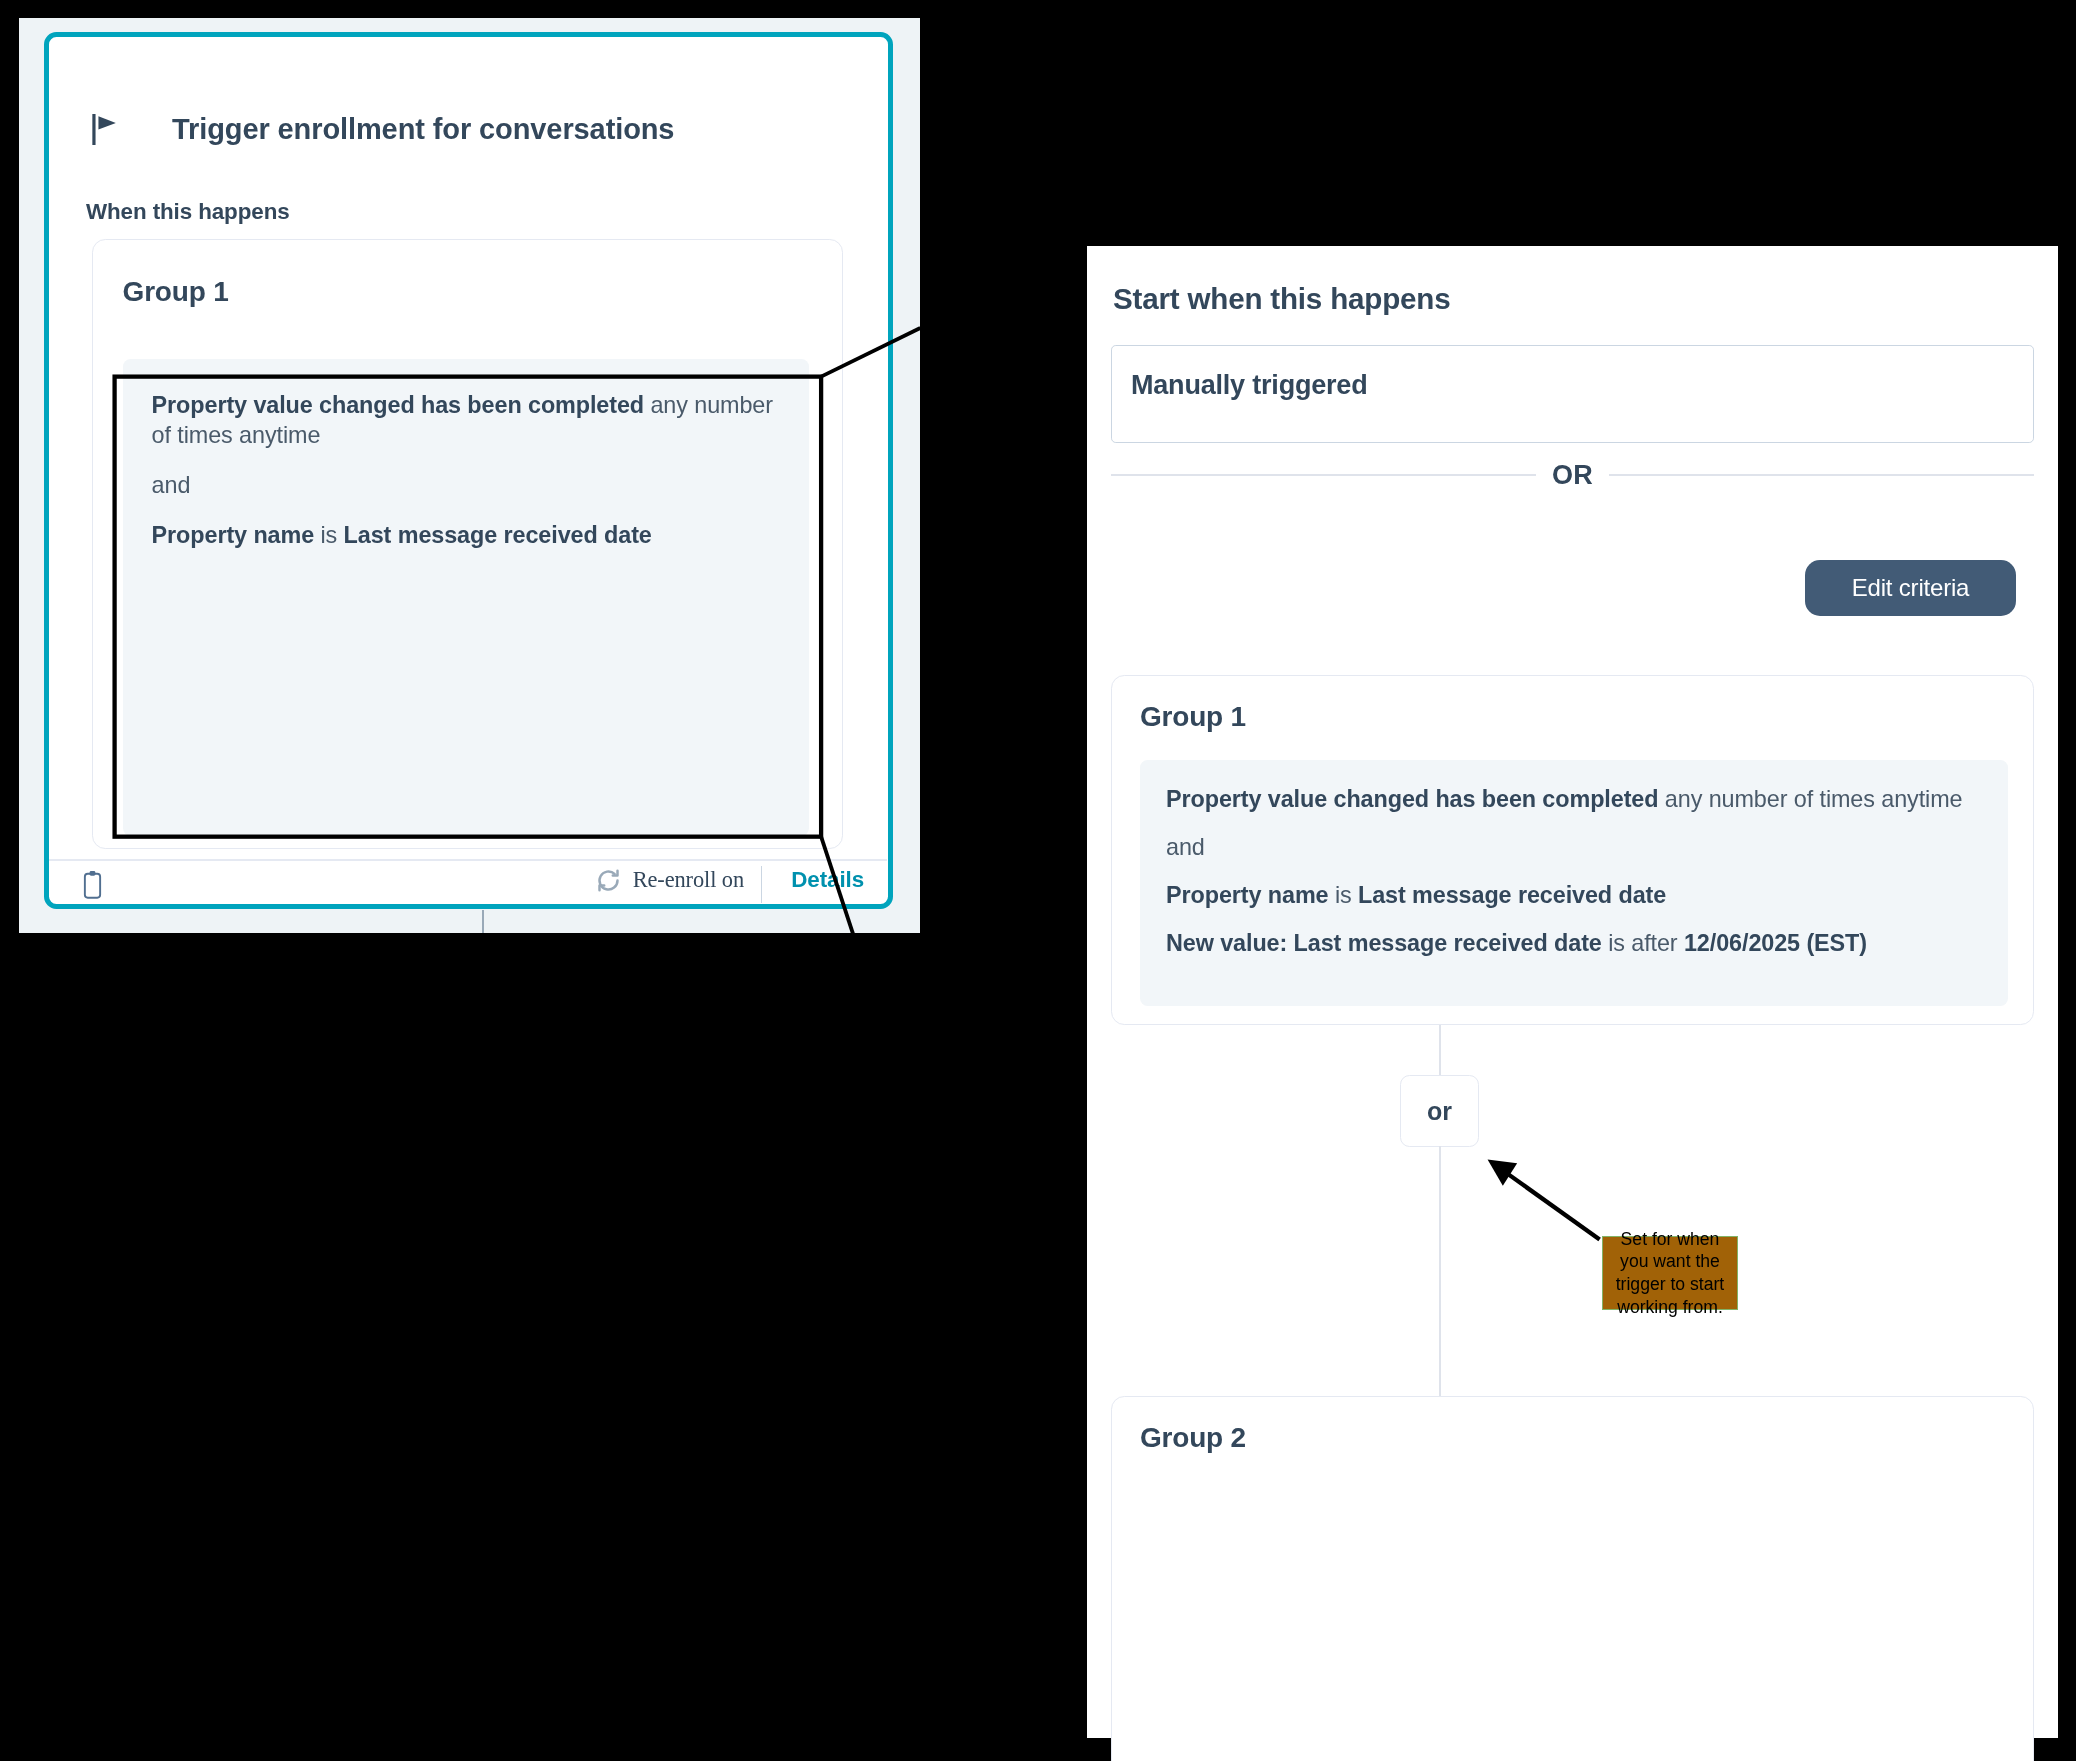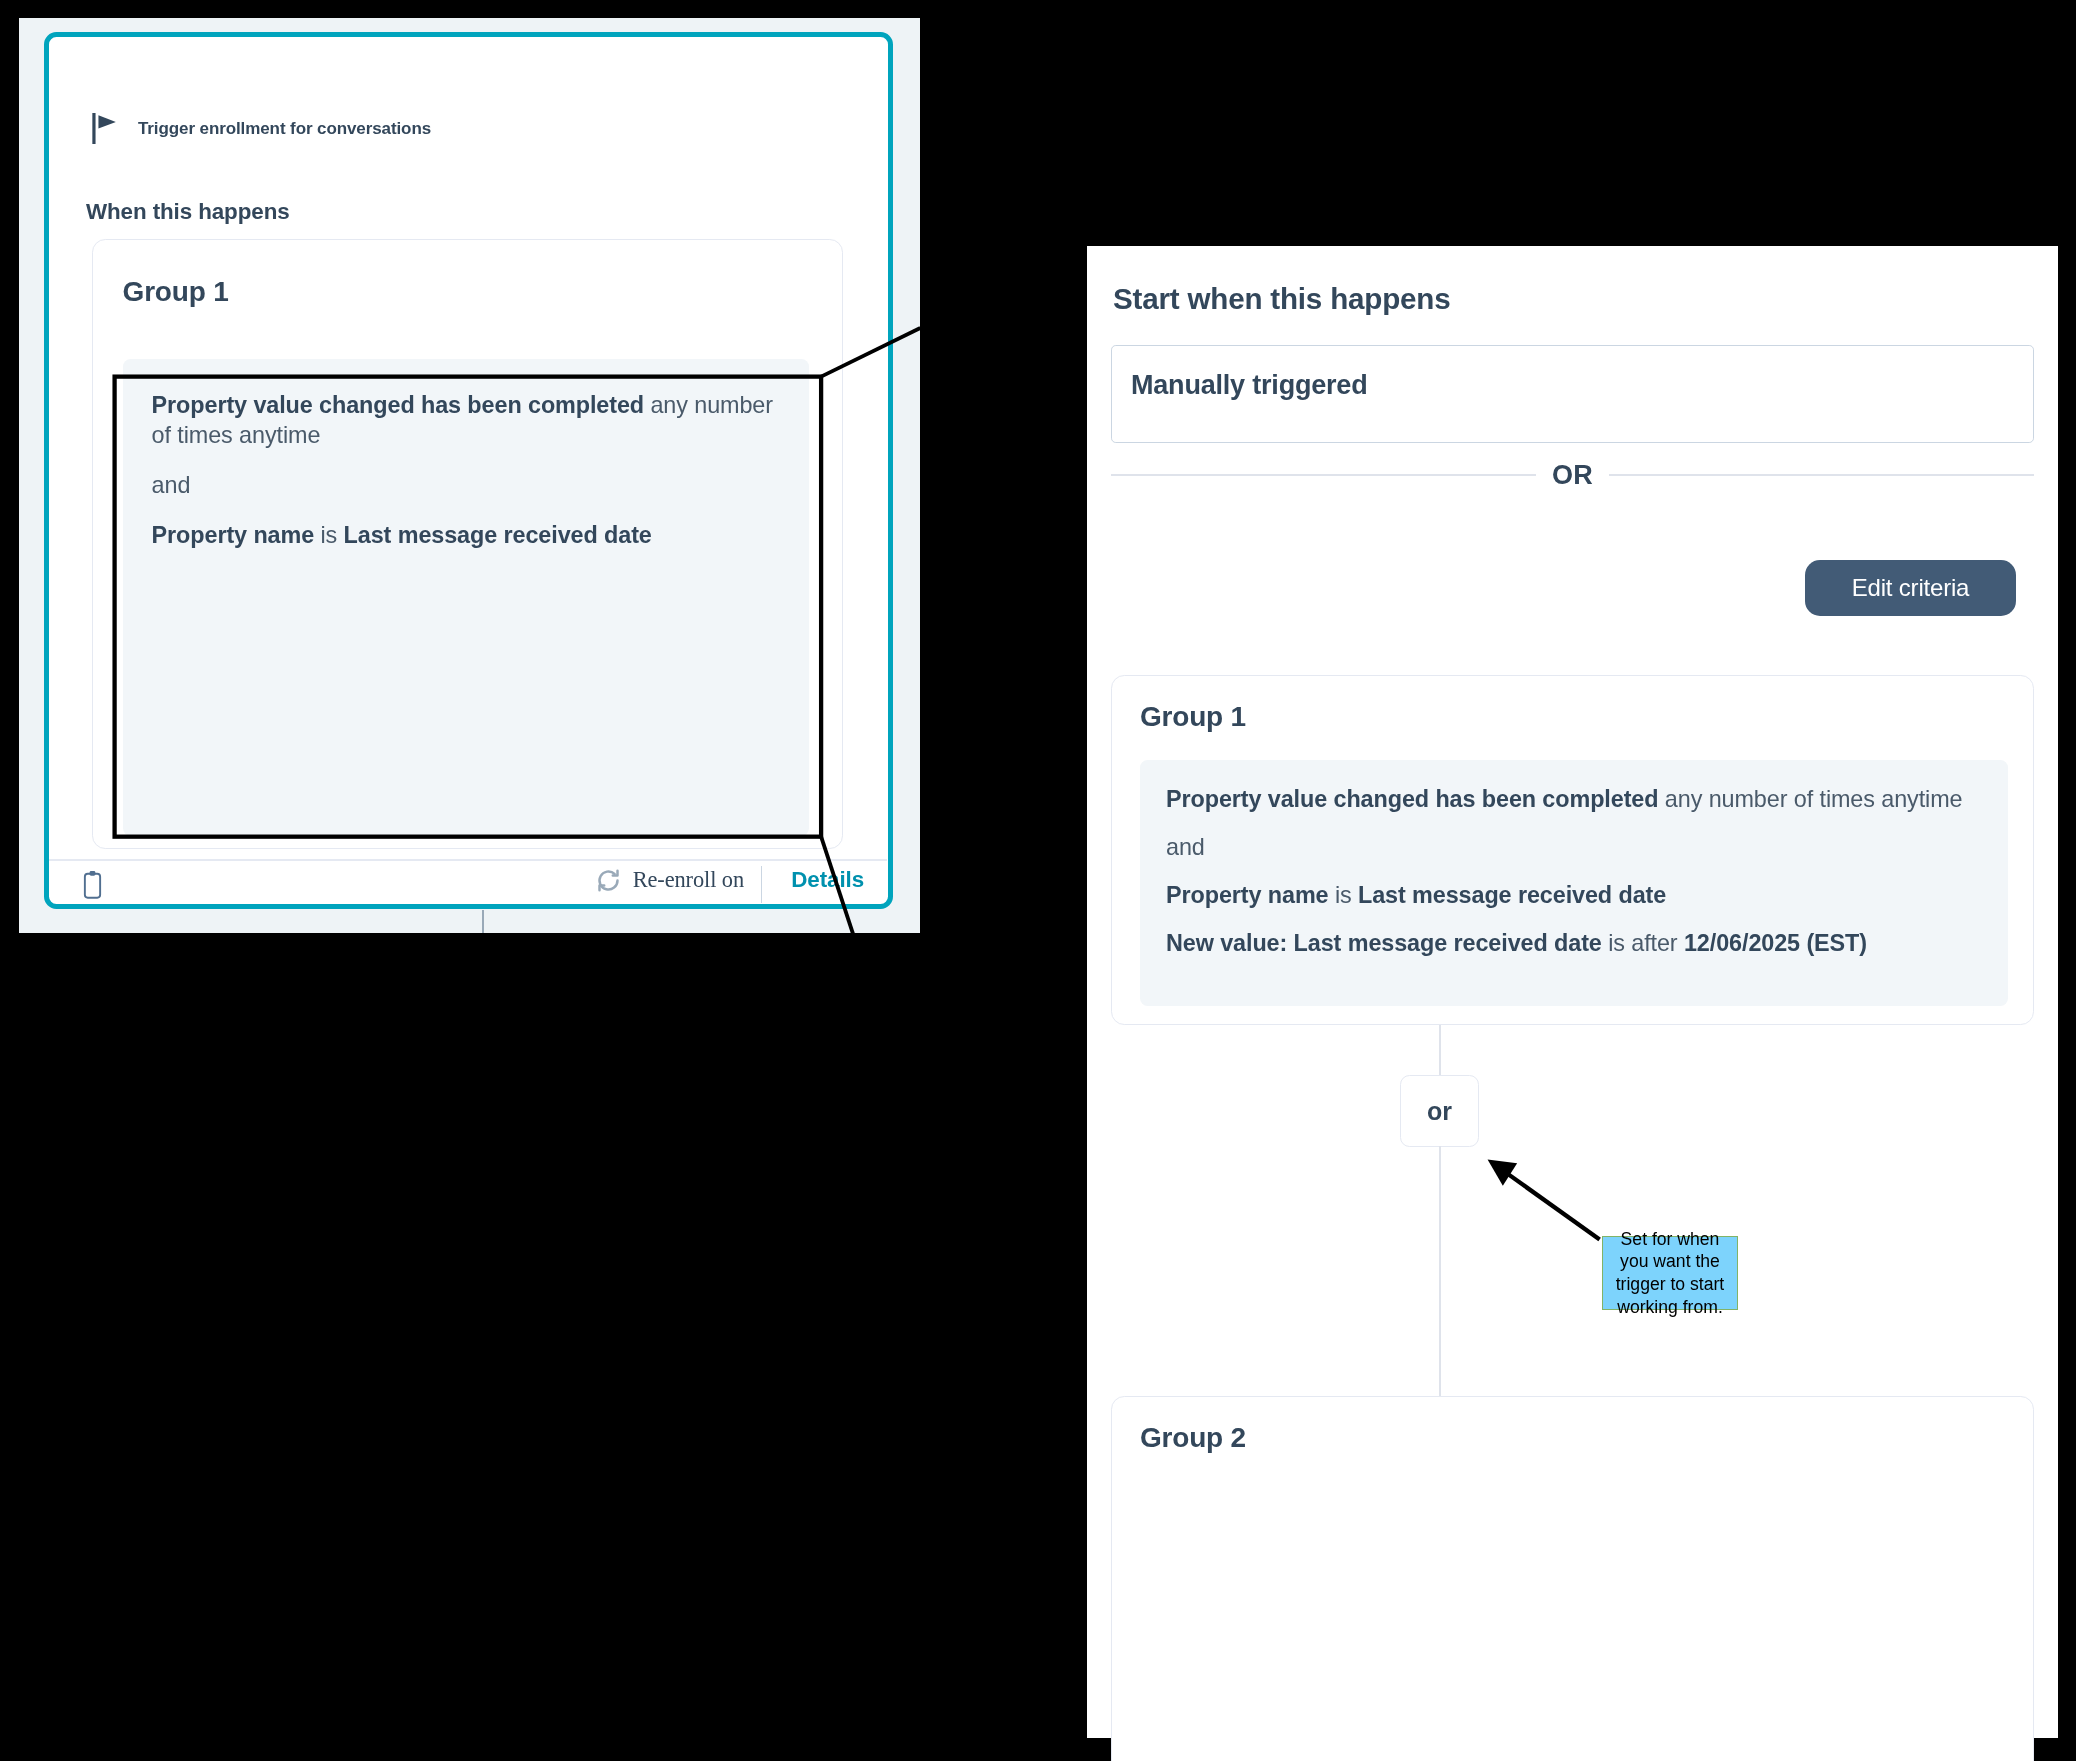--- a/index.html
+++ b/index.html
@@ -27,22 +27,22 @@
     border: 5.2px solid #00a4bd;
     border-radius: 12.4px;
   }
   #trigger-card-header {
     position: absolute;
     left: 43px; top: 76px;
     display: flex; align-items: center; gap: 19px;
   }
   .flag-icon { width: 27px; height: 31px; display:block; }
   #trigger-card-title {
-    font-size: 17px; font-weight: 700; color: #33475b;
-    letter-spacing: -0.1px; white-space: nowrap;
+    font-size: 29px; font-weight: 700; color: #33475b;
+    letter-spacing: -0.1px; white-space: nowrap; margin-left: 34px;
   }
   #when-this-happens-label {
     position: absolute; left: 37px; top: 162px;
     font-size: 22.4px; font-weight: 700; color: #33475b;
     letter-spacing: -0.1px;
   }
   #left-group-card {
     position: absolute;
     left: 43px; top: 202px;
     width: 751px; height: 610px;
@@ -183,21 +183,21 @@
     width: 1.9px; background: #dfe3eb;
   }
   #vconn-top { top: 779px; height: 50px; }
   #vconn-bottom { top: 900px; height: 251px; }
 
   
   #green-callout {
     position: absolute;
     left: 1602px; top: 1236px;
     width: 136px; height: 74px;
-    background: #7dd3fc;
+    background: #a16207;
     border: 1.9px solid #82b366;
     display: flex; flex-direction: column;
     align-items: center; justify-content: center;
     padding: 1.9px 2.9px;
   }
   #green-callout-text {
     font-size: 17.6px; line-height: 1.28; color: #000000;
     text-align: center; font-family: "Liberation Sans", sans-serif;
   }
 </style>

